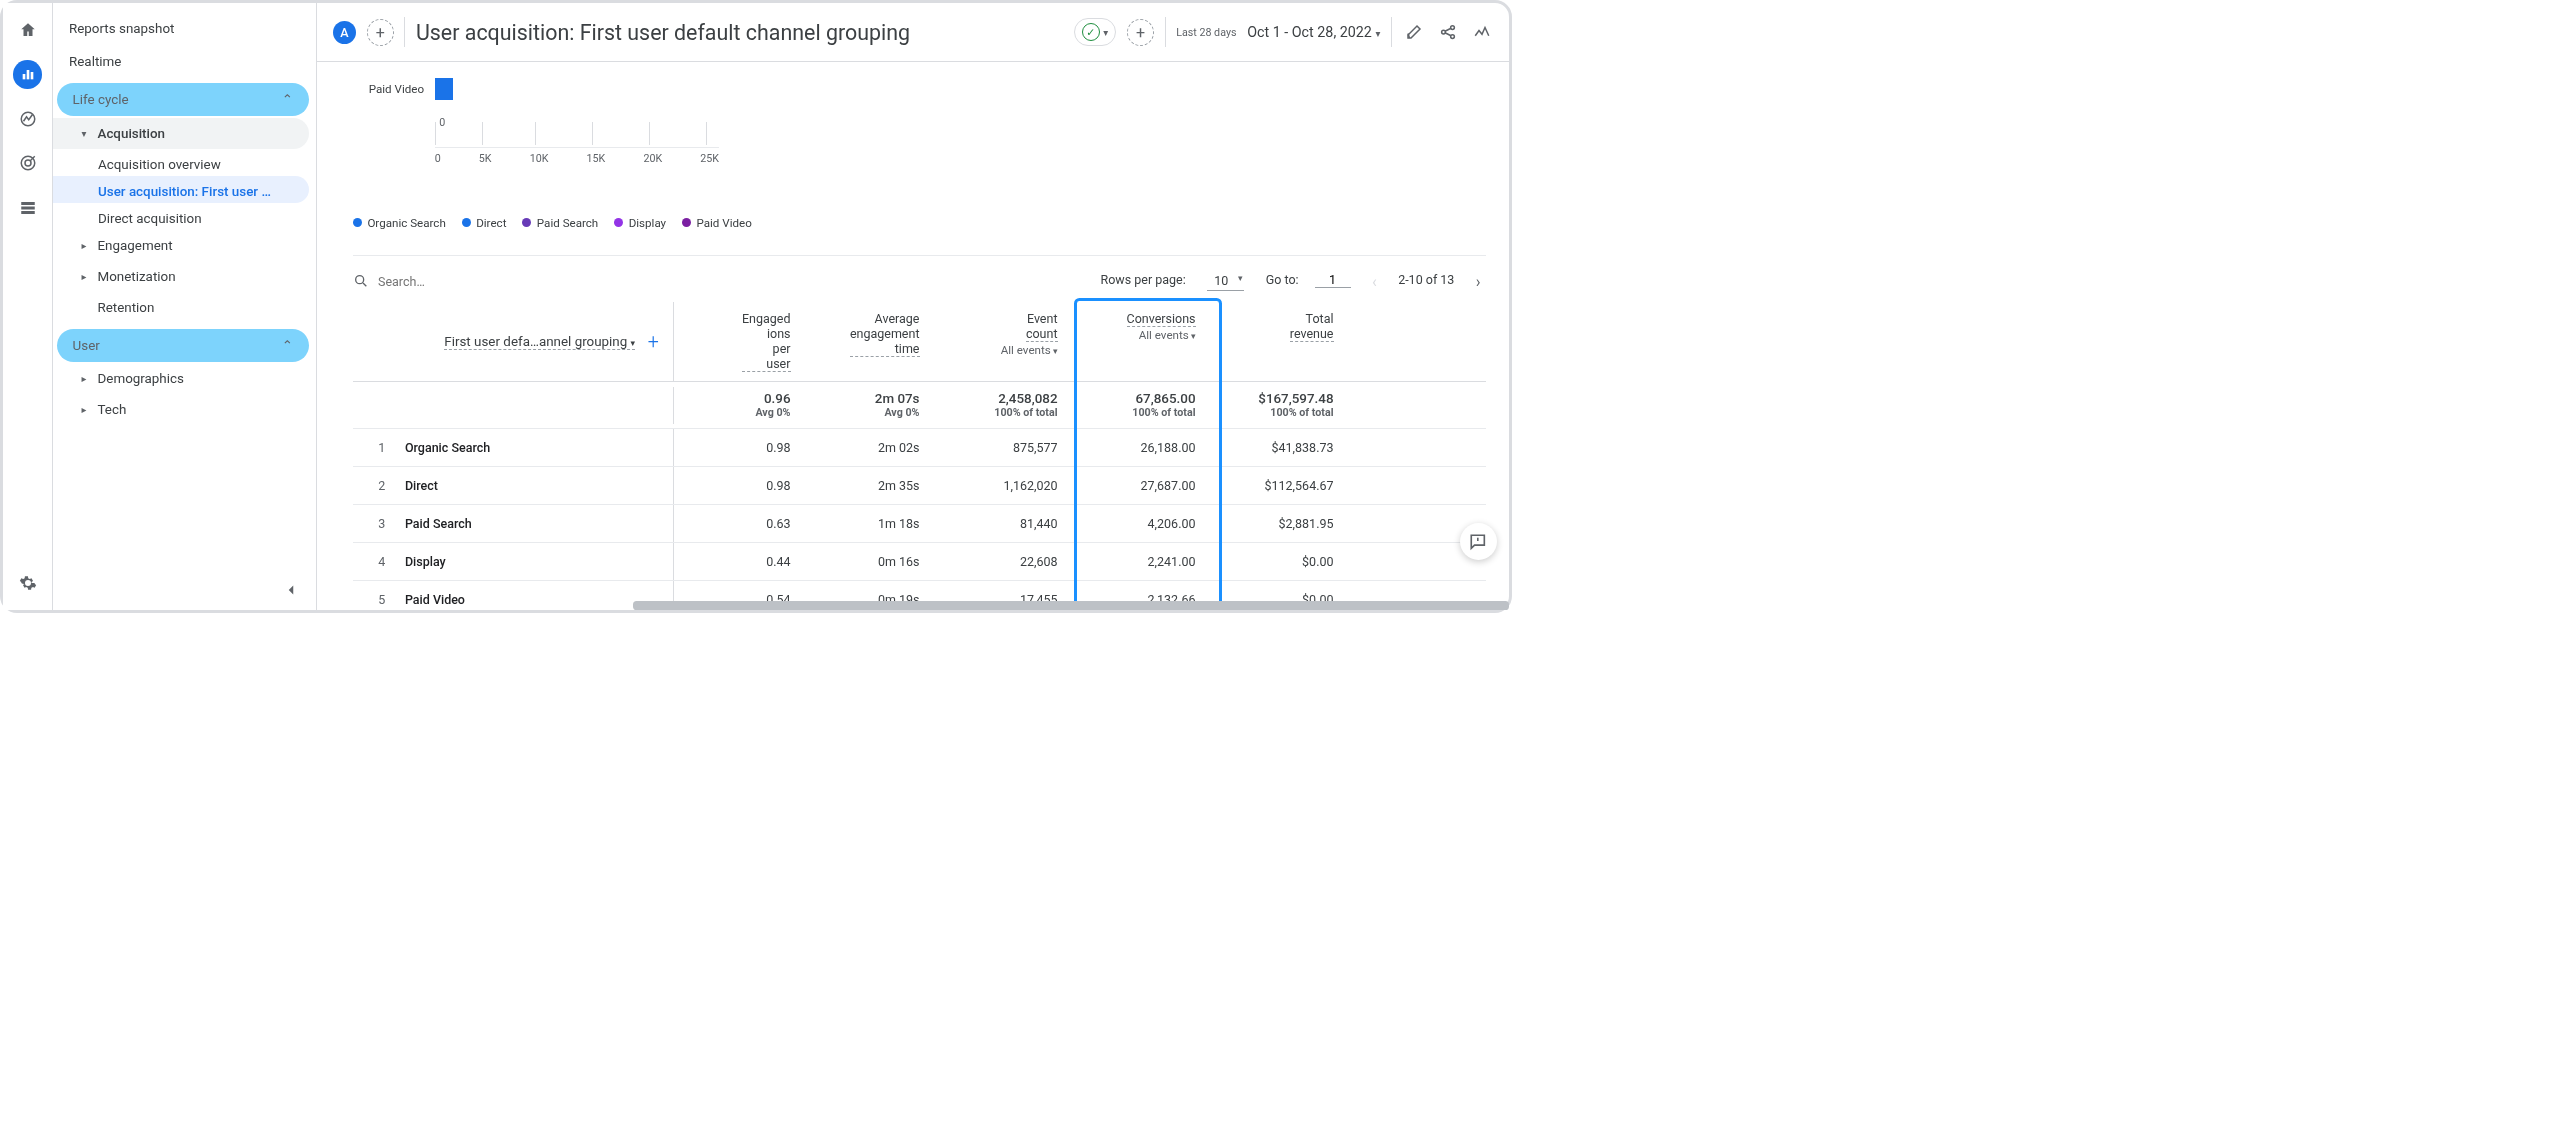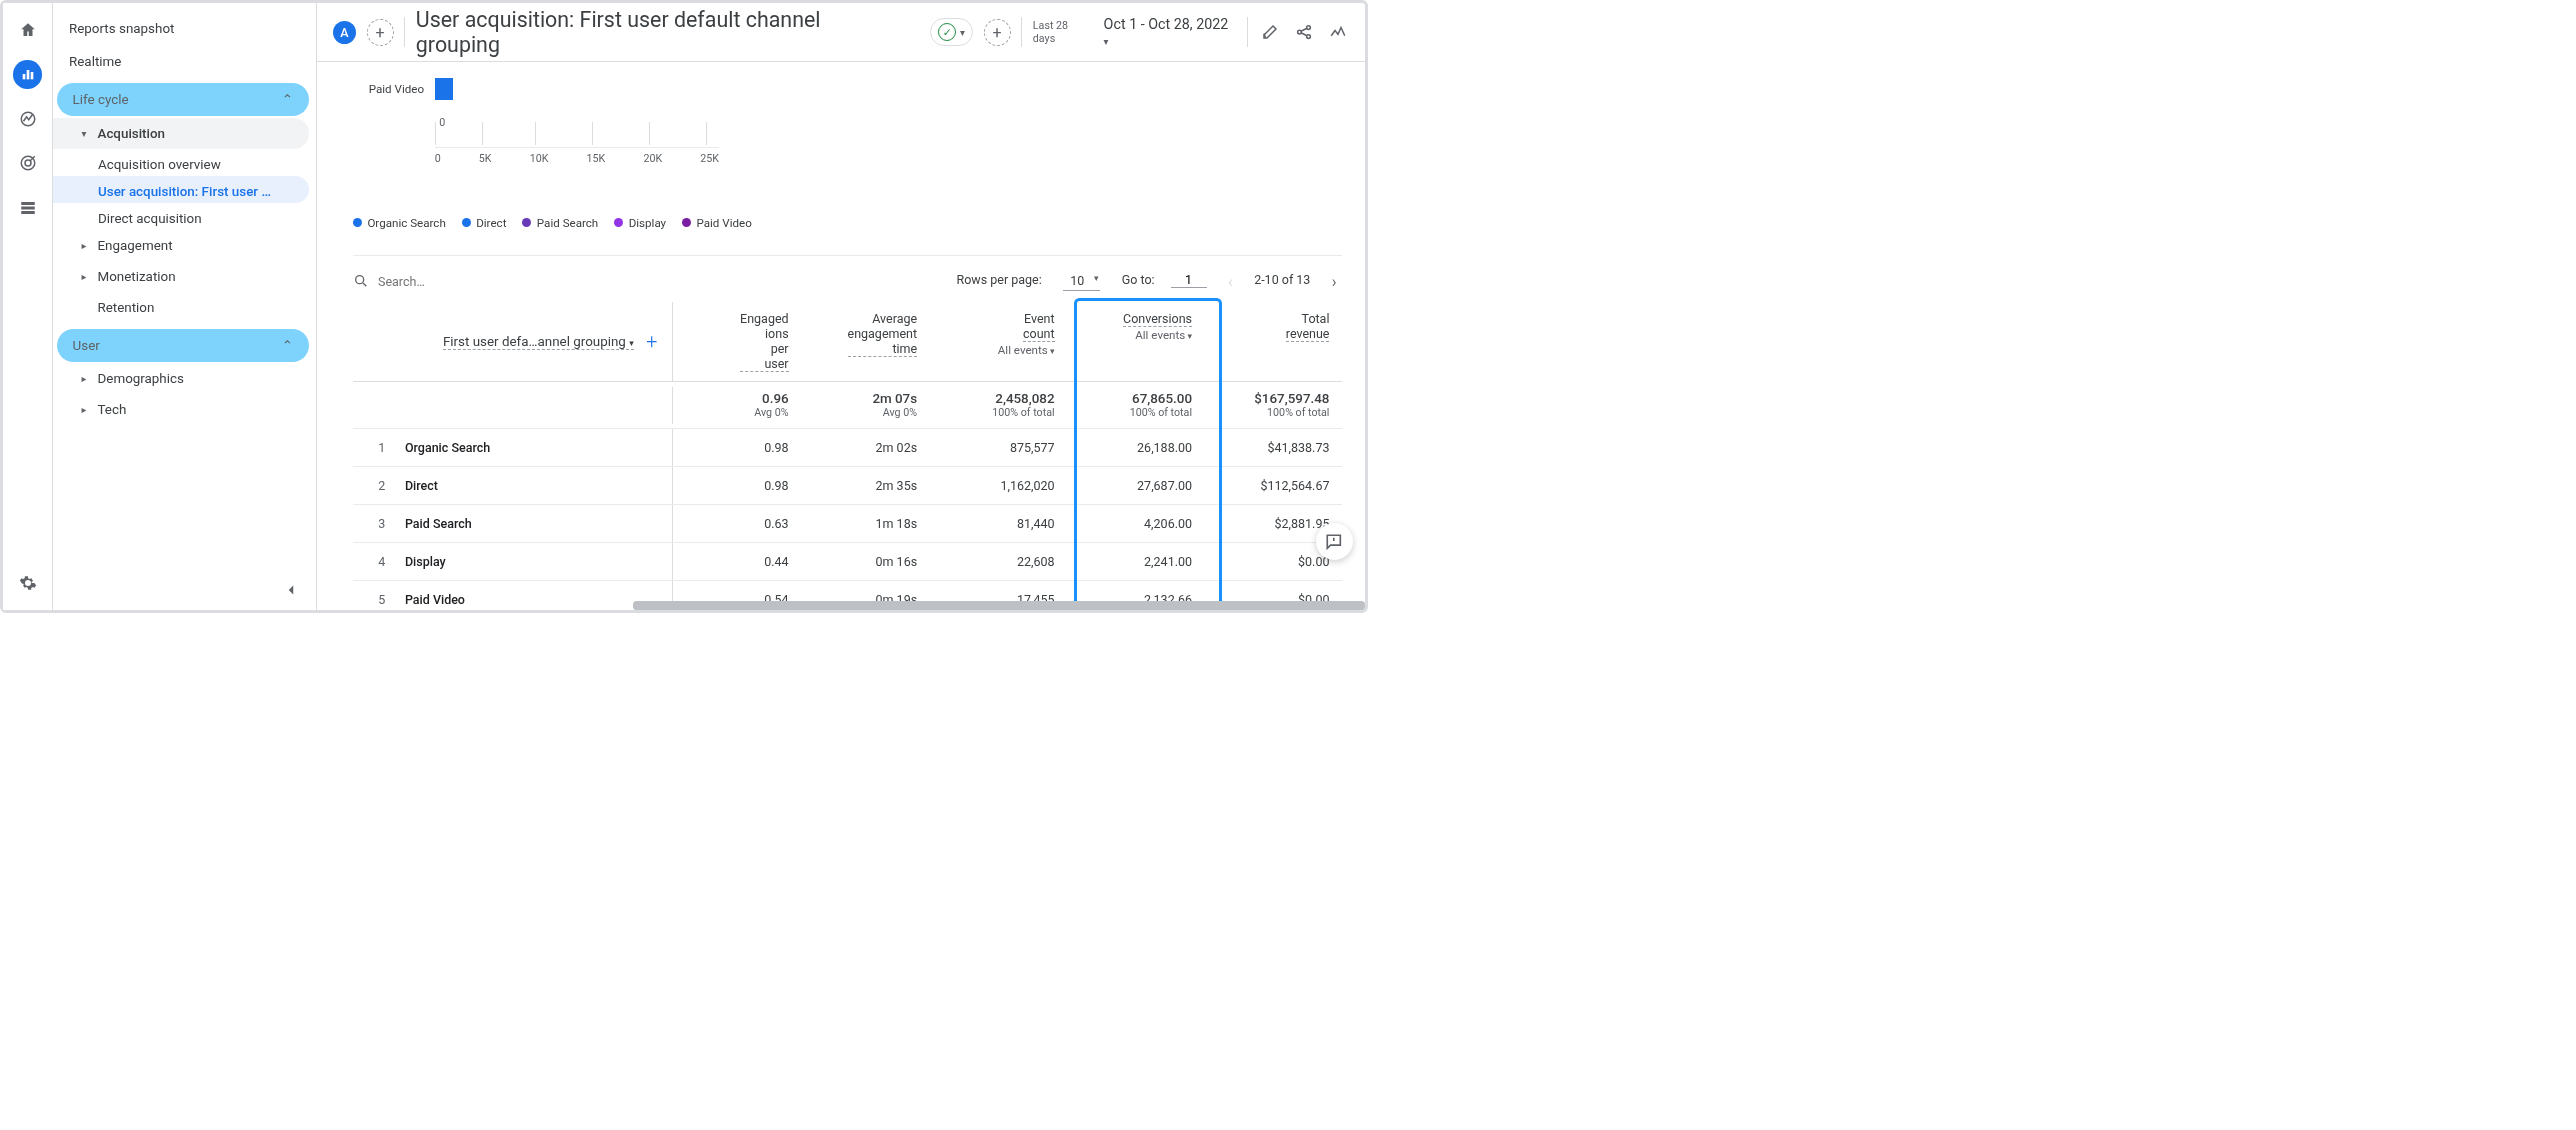--- a/index.html
+++ b/index.html
@@ -1,17 +1,17 @@
 <!DOCTYPE html>
 <html style="font-size:14.3px"><head>
 <meta charset="utf-8">
 <style>
 *{box-sizing:border-box;margin:0;padding:0;font-family:'Google Sans',Roboto,Arial,sans-serif}
 body{background:#fff;color:#3c4043;font-size:12.5px;overflow:hidden}
-.app{display:flex;height:613px;width:1368px;border:3.6px solid #dadce0;border-radius:6px;position:relative}
+.app{display:flex;height:613px;width:1512px;border:3.6px solid #dadce0;border-radius:17px;position:relative}
 .iconbar{width:50px;background:#fff;border-right:0.9px solid #dadce0;display:flex;flex-direction:column;align-items:center;padding-top:12.5px;gap:16px}
 .iconbar .ic{width:28.5px;height:28.5px;display:flex;align-items:center;justify-content:center;border-radius:50%;color:#5f6368;cursor:pointer}
 .iconbar .ic.active{background:#1a73e8;color:#fff}
 .iconbar .spacer{flex:1}
 .sidebar{width:264px;border-right:0.9px solid #dadce0;padding-top:9px;position:relative}
 .sidebar .item{padding:9px 16px;font-size:13.4px;color:#3c4043;cursor:pointer;display:flex;align-items:center;border-radius:0 18px 18px 0;margin-right:7.1px}
 .sidebar .group{padding:9px 16px;font-size:13.4px;color:#5f6368;display:flex;align-items:center;justify-content:space-between;cursor:pointer;margin:5.4px 7.1px 1.8px 3.6px;border-radius:18px}
 .sidebar .group.shaded{background:#7dd3fc}
 .sidebar .sub{padding:8px 16px 8px 28.5px;font-size:13.4px;display:flex;align-items:center;cursor:pointer;border-radius:0 18px 18px 0;margin-right:7.1px}
 .sidebar .sub.shaded{background:#f1f3f4;font-weight:500}
@@ -56,21 +56,21 @@
 .mcol{width:129px;text-align:right;padding:9px 12.5px;font-size:12.5px}
 .mcol.wide{width:138px}
 .mcol .mh{border-bottom:0.9px dashed #9aa0a6;display:inline-block}
 .mcol .sub2{color:#5f6368;font-size:11.6px;margin-top:1px;cursor:pointer}
 .mcol .sub2::after{content:' ▾';font-size:9px}
 .trow{display:flex;border-bottom:0.9px solid #e8eaed;min-height:37px;align-items:center}
 .trow.totals .mcol{font-weight:500;font-size:13.4px}
 .trow .dimcell{width:321px;display:flex;align-items:center;padding:7.1px 14.3px;border-right:0.9px solid #dadce0;gap:19.6px;min-height:37px}
 .trow .idx{width:18px;text-align:right;color:#5f6368}
 .trow .dname{font-weight:500;color:#202124}
-.subtot{font-size:10.7px;color:#5f6368;font-weight:400}
+.subtot{font-size:10.7px;color:#5f6368;font-weight:700}
 .highlight{position:absolute;border:3.6px solid #1a90ff;border-radius:5.4px;pointer-events:none}
 .fab{position:absolute;right:12.5px;bottom:50px;width:37px;height:37px;border-radius:50%;background:#fff;box-shadow:0 1.8px 7.1px rgba(0,0,0,0.2);display:flex;align-items:center;justify-content:center;color:#5f6368;cursor:pointer}
 .hbar{position:absolute;bottom:0;left:316px;right:0;height:9px;background:#bdc1c6;border-radius:3.6px}
 svg{display:block}
 </style>
 </head>
 <body>
 
 <div class="app">
 

